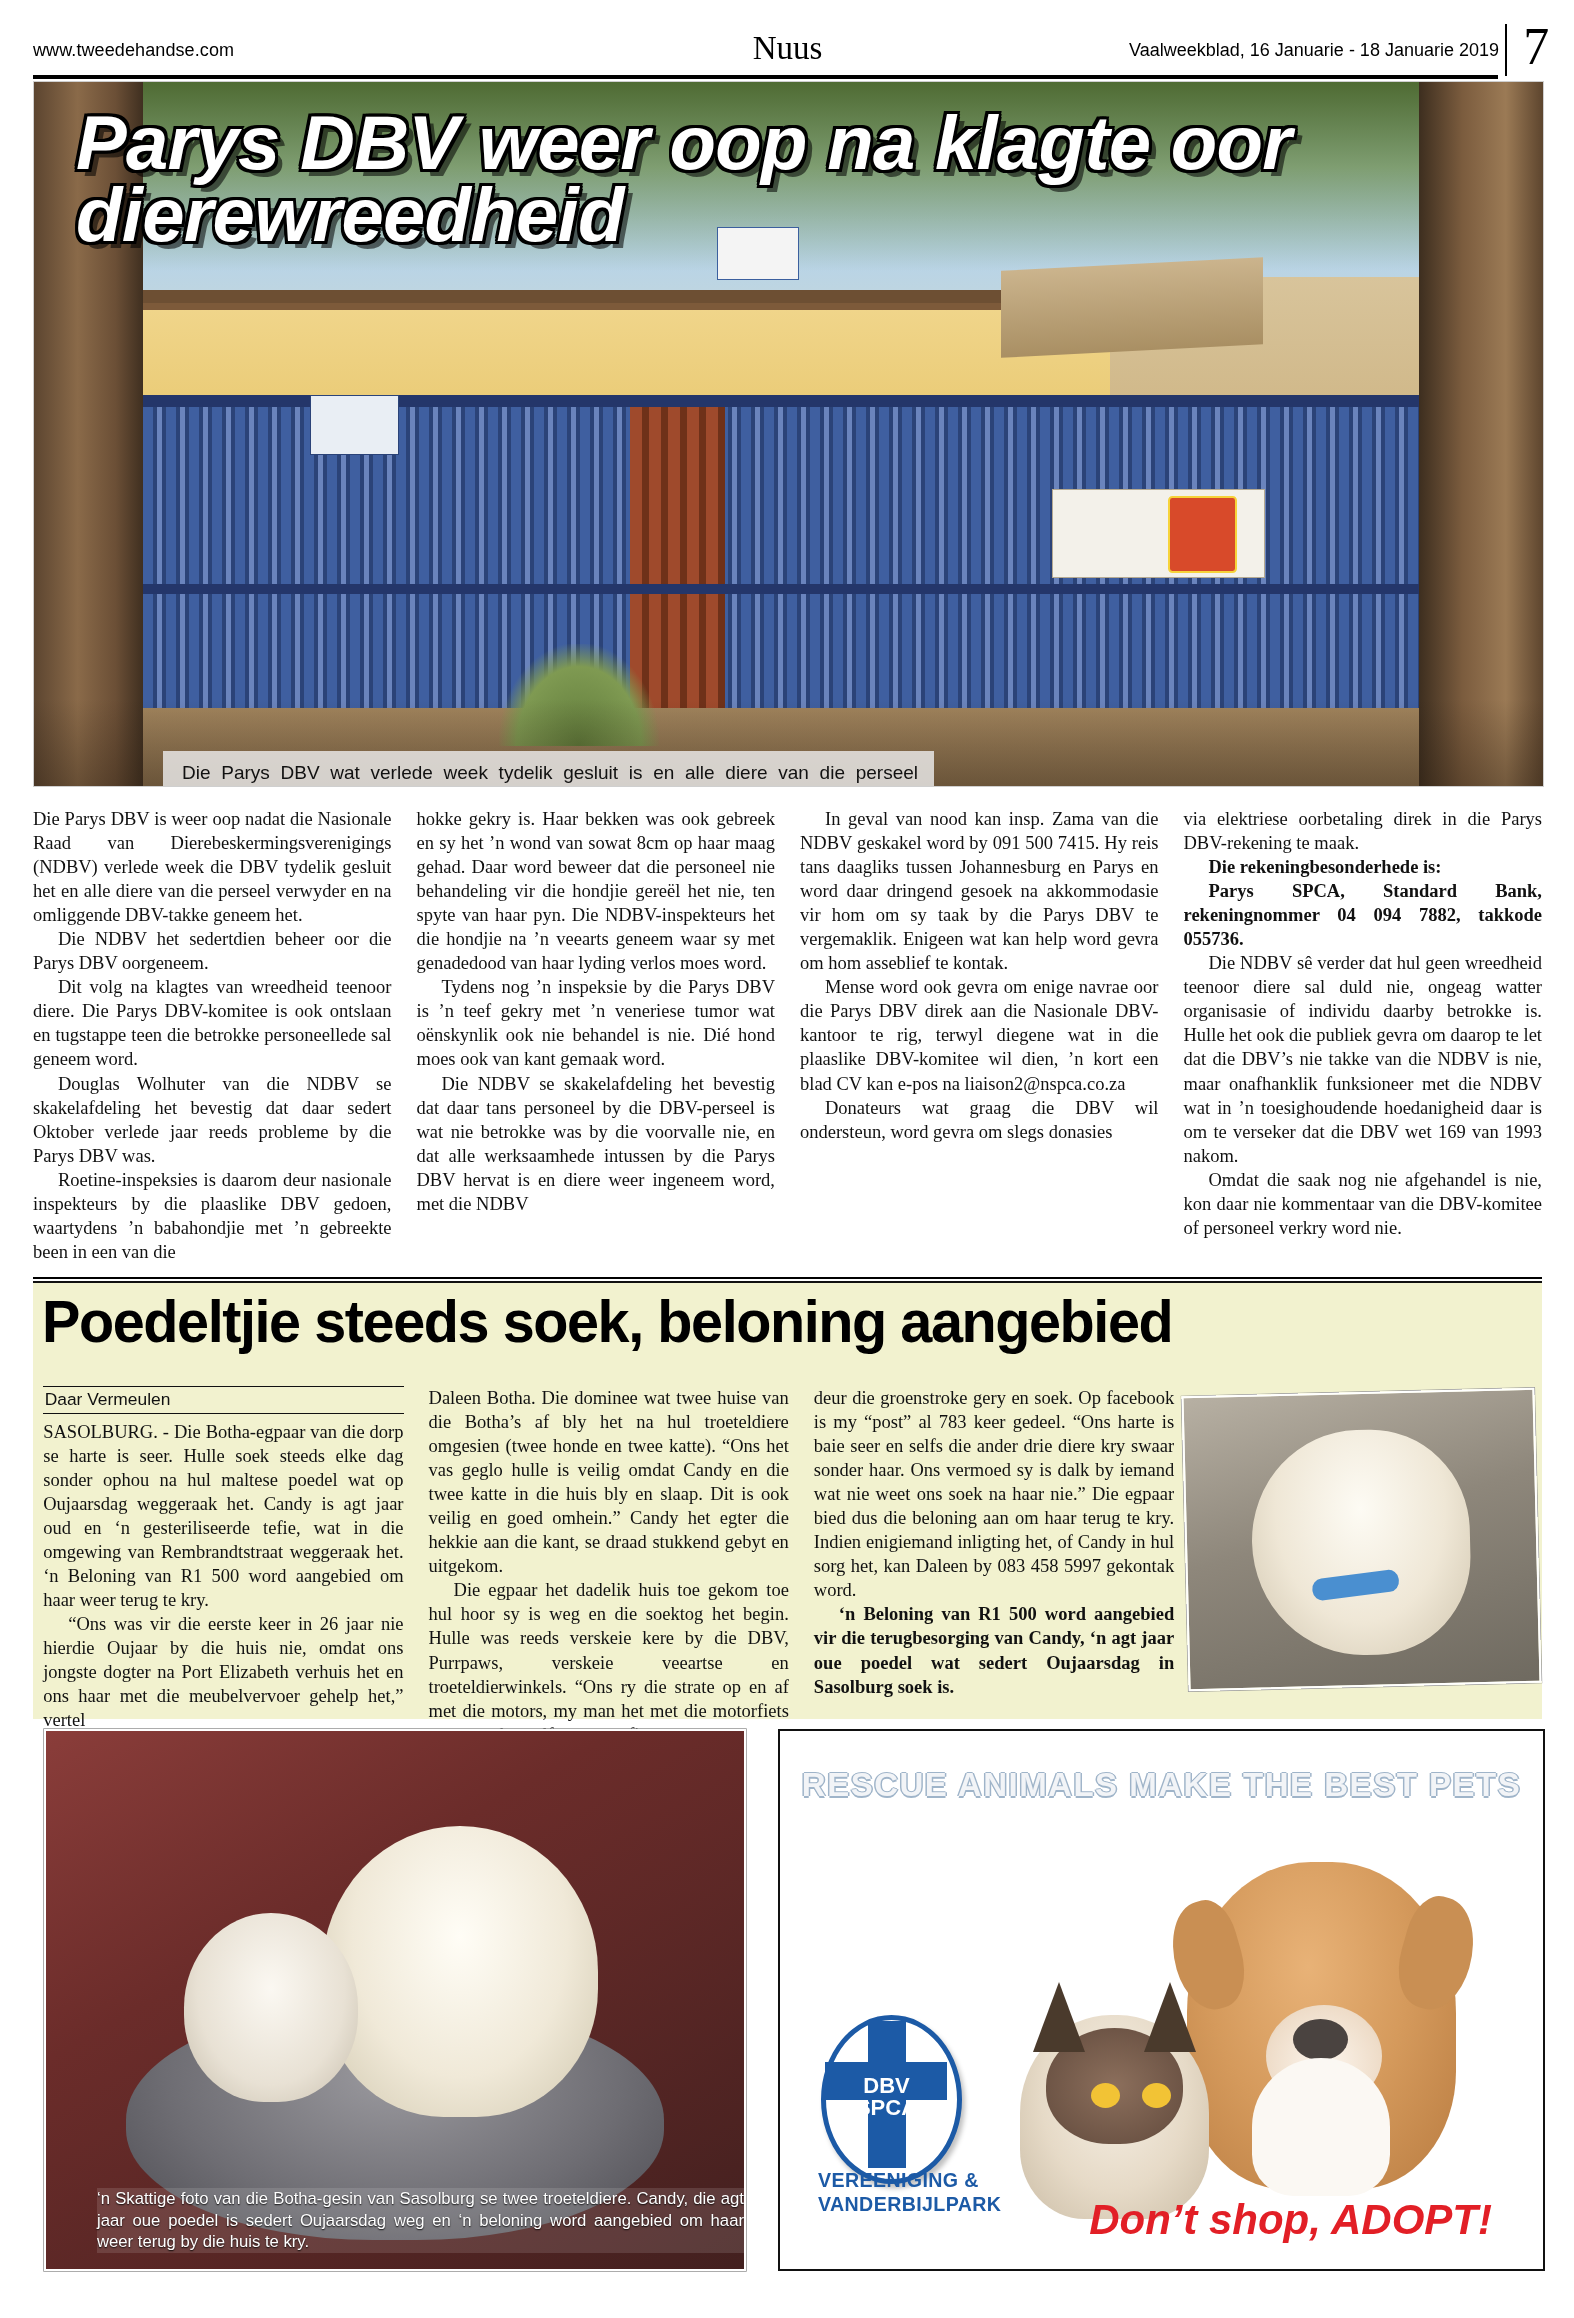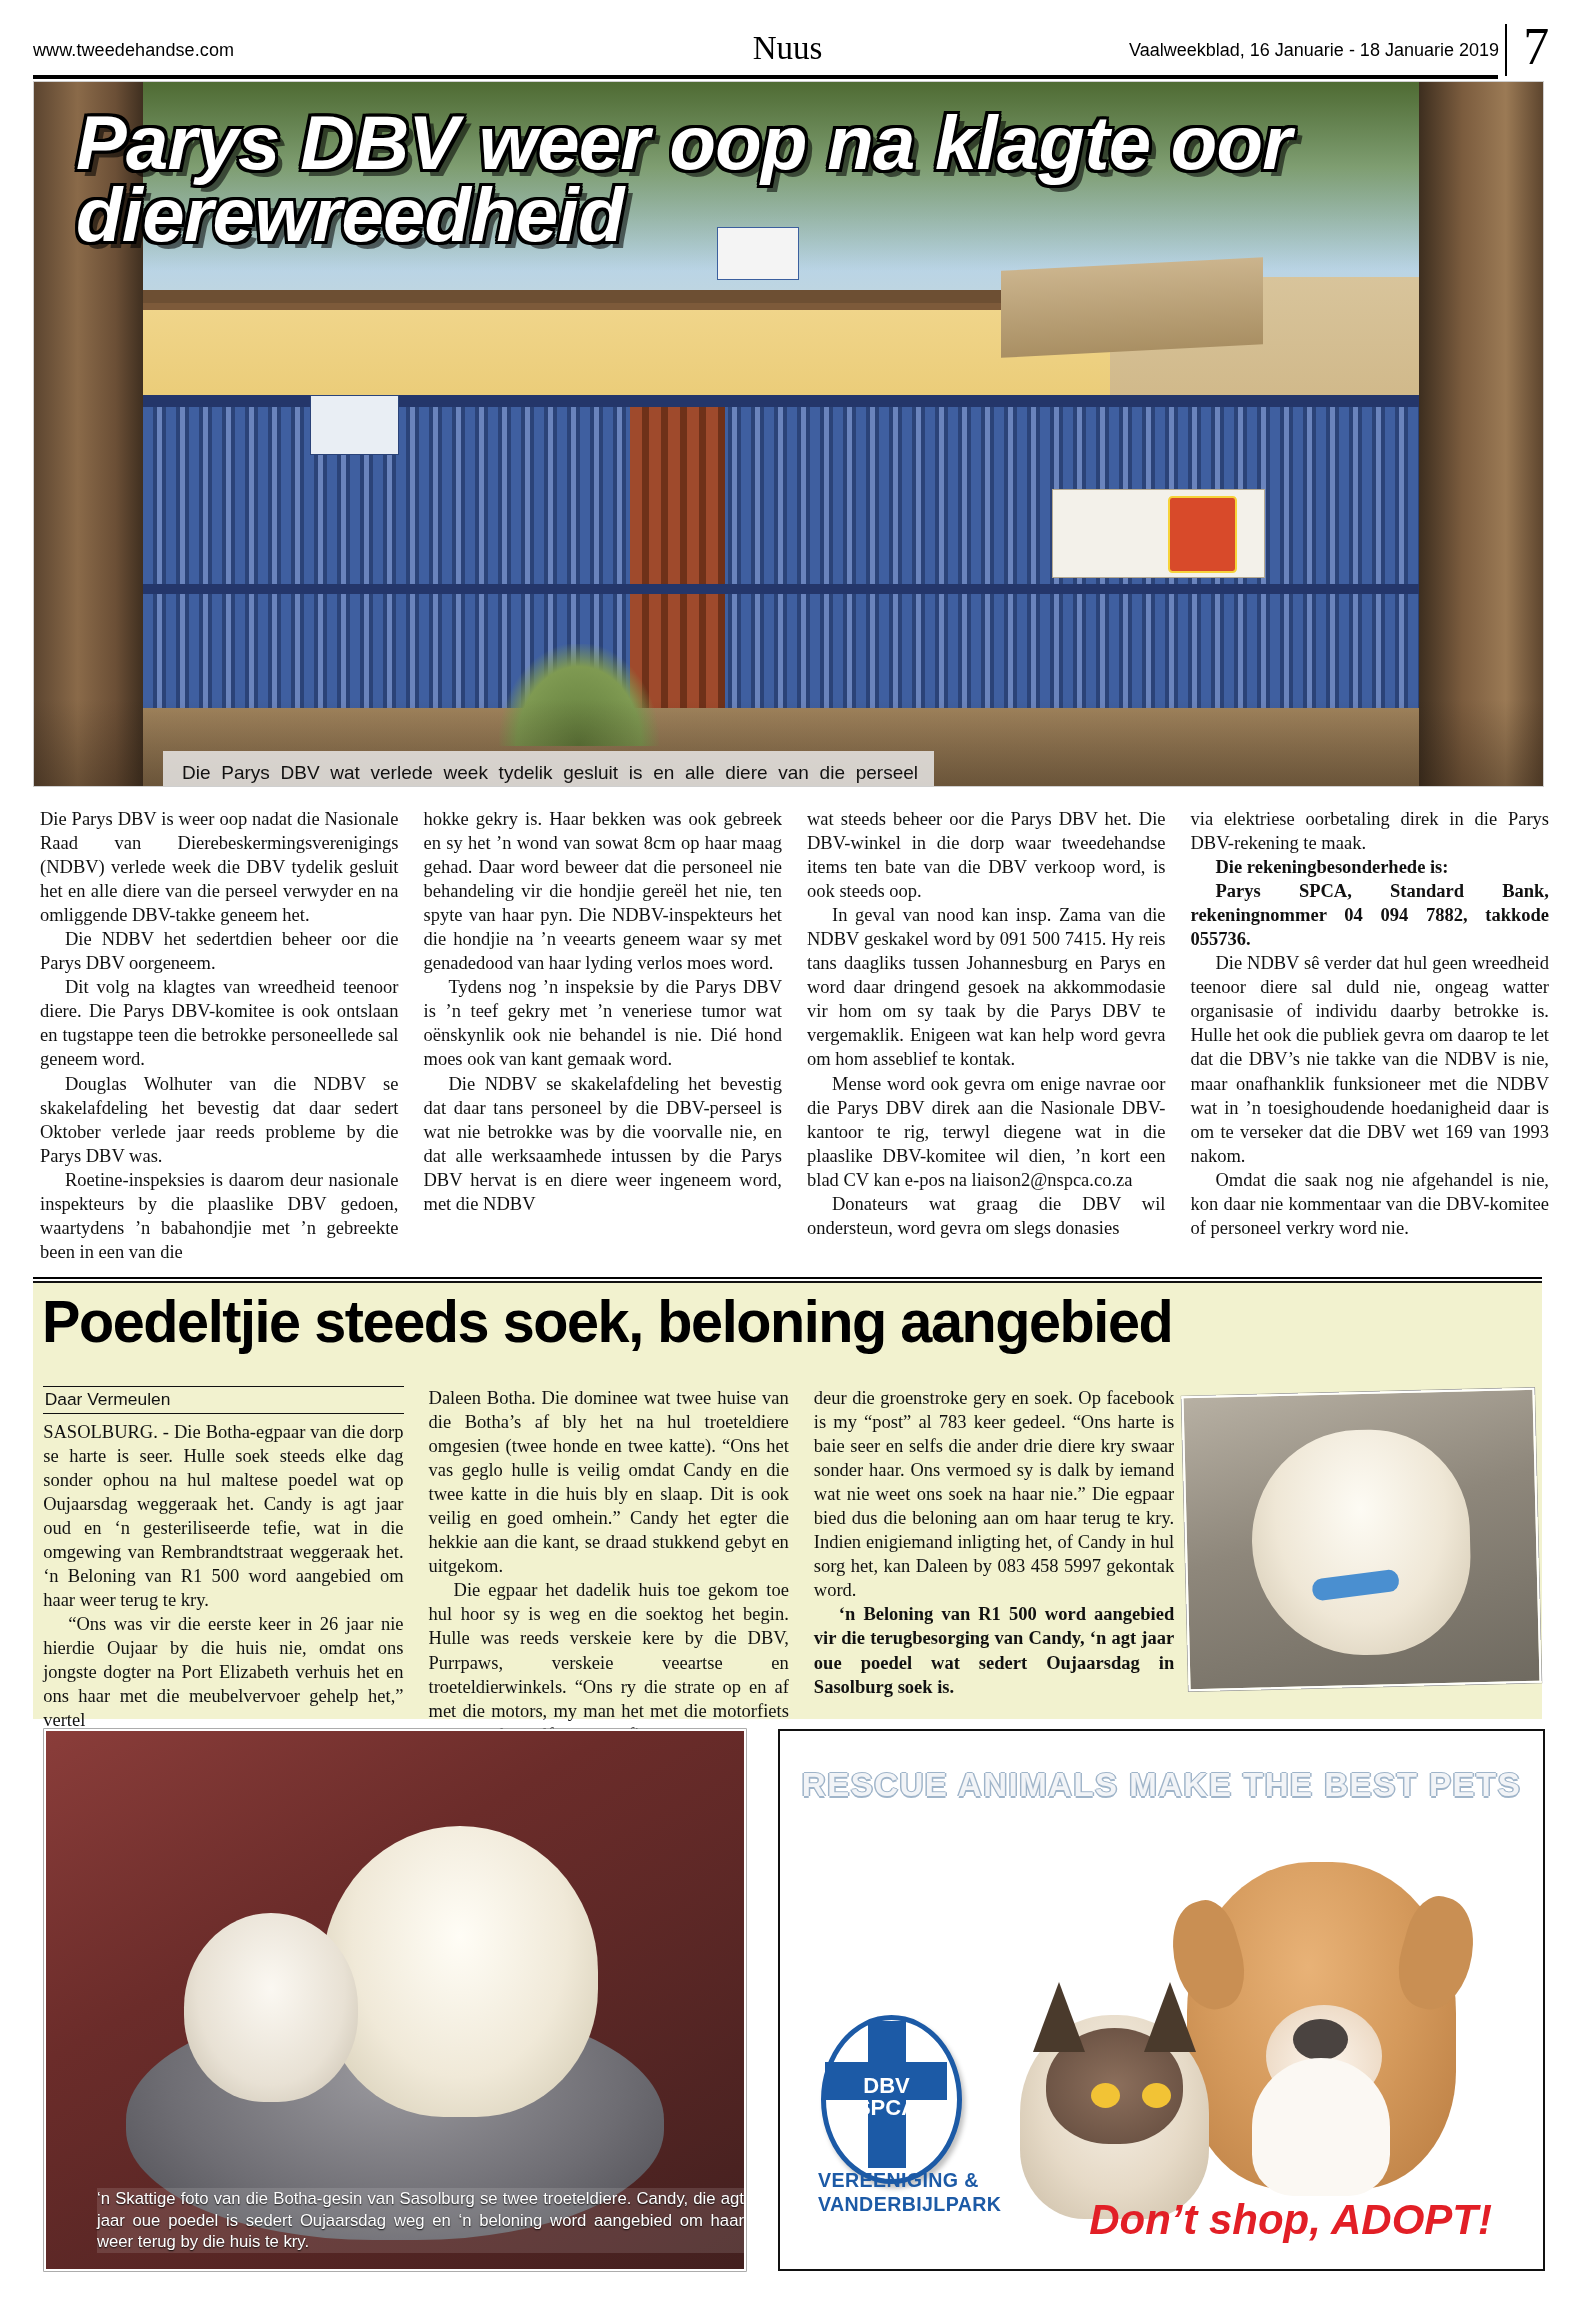--- a/index.html
+++ b/index.html
@@ -104,21 +104,21 @@
     box-sizing:border-box;
   }
   .photo-caption p{
     margin:0;
     font-family:"Liberation Sans", sans-serif;
     font-size:19px;line-height:1.28;color:#111;text-align:justify;
   }
 
   
   .article1{
-    position:absolute;left:33px;top:807px;width:1509px;height:465px;margin-left:7px;
+    position:absolute;left:33px;top:807px;width:1509px;height:465px;
   }
   .cols4{
     display:grid;
     grid-template-columns:repeat(4,1fr);
     column-gap:25px;
   }
   .col p{
     margin:0;
     font-family:"Liberation Serif", serif;
     font-size:18.5px;line-height:1.30;
@@ -319,21 +319,20 @@
           <p class="">Dit volg na klagtes van wreedheid teenoor diere. Die Parys DBV-komitee is ook ontslaan en tugstappe teen die betrokke personeellede sal geneem word.</p>
           <p class="">Douglas Wolhuter van die NDBV se skakelafdeling het bevestig dat daar sedert Oktober verlede jaar reeds probleme by die Parys DBV was.</p>
           <p class="">Roetine-inspeksies is daarom deur nasionale inspekteurs by die plaaslike DBV gedoen, waartydens ’n babahondjie met ’n gebreekte been in een van die</p>
         </div>
         <div class="col">
           <p class="first">hokke gekry is. Haar bekken was ook gebreek en sy het ’n wond van sowat 8cm op haar maag gehad. Daar word beweer dat die personeel nie behandeling vir die hondjie gereël het nie, ten spyte van haar pyn. Die NDBV-inspekteurs het die hondjie na ’n veearts geneem waar sy met genadedood van haar lyding verlos moes word.</p>
           <p class="">Tydens nog ’n  inspeksie by die Parys DBV is ’n teef gekry met ’n veneriese tumor wat oënskynlik ook nie behandel is nie. Dié hond moes ook van kant gemaak word.</p>
           <p class="">Die NDBV se skakelafdeling het bevestig dat daar tans personeel by die DBV-perseel is wat nie betrokke was by die voorvalle nie, en dat alle werksaamhede intussen by die Parys DBV hervat is en diere weer ingeneem word, met die NDBV</p>
         </div>
         <div class="col">
-          <p class="first">wat steeds beheer oor die Parys DBV het. Die DBV-winkel in die dorp waar tweedehandse items ten bate van die DBV verkoop word, is ook steeds oop.</p>
           <p class="">In geval van nood kan insp. Zama van die NDBV geskakel word by 091 500 7415. Hy reis tans daagliks tussen Johannesburg en Parys en word daar dringend gesoek na akkommodasie vir hom om sy taak by die Parys DBV te vergemaklik. Enigeen wat kan help word gevra om hom asseblief te kontak.</p>
           <p class="">Mense word ook gevra om enige navrae oor die Parys DBV direk aan die Nasionale DBV-kantoor te rig, terwyl diegene wat in die plaaslike DBV-komitee wil dien, ’n kort een blad CV kan e-pos na liaison2@nspca.co.za</p>
           <p class="">Donateurs wat graag die DBV wil ondersteun, word gevra om slegs donasies</p>
         </div>
         <div class="col">
           <p class="first">via elektriese oorbetaling direk in die Parys DBV-rekening te maak.</p>
           <p class="bold">Die rekeningbesonderhede is:</p>
           <p class="bold">Parys SPCA, Standard Bank, rekeningnommer 04 094 7882, takkode 055736.</p>
           <p class="">Die NDBV sê verder dat hul geen wreedheid teenoor diere sal duld nie, ongeag watter organisasie of individu daarby betrokke is. Hulle het ook die publiek gevra om daarop te let dat die DBV’s nie takke van die NDBV is nie, maar onafhanklik funksioneer met die NDBV wat in ’n  toesighoudende hoedanigheid daar is om te verseker dat die DBV wet 169 van 1993 nakom.</p>
           <p class="">Omdat die saak nog nie afgehandel is nie, kon daar nie kommentaar van die DBV-komitee of personeel verkry word nie.</p>

